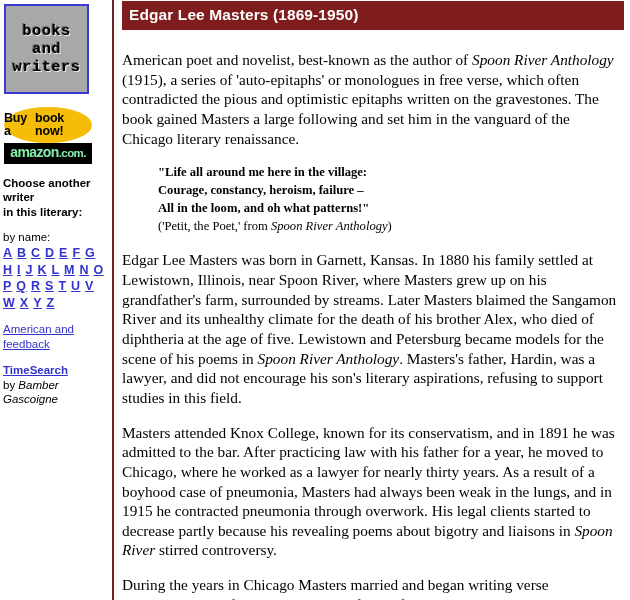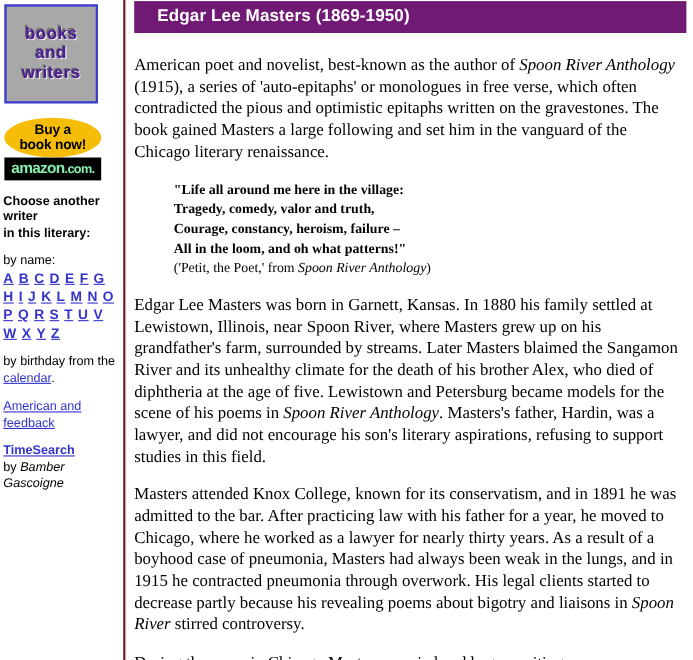--- a/index.html
+++ b/index.html
@@ -38,25 +38,25 @@
     box-sizing: border-box;
     border: 2px solid #3a3ad0;
     background: #a8a8a8;
     display: flex;
     flex-direction: column;
     align-items: center;
     justify-content: center;
     margin: 1px 0 0 1px;
   }
   .logo-line {
-    font-family: Liberation Sans, sans-serif;
+    font-family: Liberation Mono, monospace;
     font-size: 15.5px;
     font-weight: bold;
     letter-spacing: 0.4px;
-    color: #4c1d95;
+    color: #000000;
     text-shadow:
       -1px -1px 0 #6d6d6d,
        1px  1px 0 #e9e9e9;
     line-height: 1.18;
   }
 
   .amazon-banner {
     width: 88px;
     margin-top: 13px;
     margin-left: 1px;
@@ -72,21 +72,21 @@
     left: 0; top: 0;
     width: 88px; height: 36px;
     background: #f5bd07;
     border-radius: 50% / 50%;
   }
   .amazon-oval-text {
     position: absolute;
     left: 0; top: 0;
     width: 88px; height: 36px;
     display: flex;
-    flex-direction: column;
+    flex-direction: row;
     align-items: center;
     justify-content: center;
     font-family: "Liberation Sans", sans-serif;
     font-weight: bold;
     font-size: 12.5px;
     color: #000;
     line-height: 1.08;
     letter-spacing: -0.2px;
   }
   .amazon-bar {
@@ -156,26 +156,26 @@
   }
 
   
   .main {
     flex: 1;
     padding: 0 6px 0 8px;
     box-sizing: border-box;
     overflow: hidden;
   }
   .page-title-bar {
-    background: #701a75;
+    background: #7f1d1d;
     color: #ffffff;
     font-family: "Liberation Sans", "DejaVu Sans", sans-serif;
     font-weight: bold;
     font-size: 15.5px;
-    padding: 5px 0 6px 21px;
+    padding: 5px 0 6px 7px;
     margin: 1px 0 0 0;
     letter-spacing: 0.1px;
   }
   .body-text {
     font-family: "Liberation Serif", "DejaVu Serif", serif;
     font-size: 15.3px;
     line-height: 1.285;
     color: #000;
     text-align: left;
     margin: 0;
@@ -225,24 +225,20 @@
 
     <div class="choose-title">
       <div>Choose another writer</div>
       <div>in this literary:</div>
     </div>
 
     <div class="by-name">by name:</div>
 
     <div class="alpha" id="alpha-list"><a href="#">A</a> <a href="#">B</a> <a href="#">C</a> <a href="#">D</a> <a href="#">E</a> <a href="#">F</a> <a href="#">G</a> <a href="#">H</a> <a href="#">I</a> <a href="#">J</a> <a href="#">K</a> <a href="#">L</a> <a href="#">M</a> <a href="#">N</a> <a href="#">O</a> <a href="#">P</a> <a href="#">Q</a> <a href="#">R</a> <a href="#">S</a> <a href="#">T</a> <a href="#">U</a> <a href="#">V</a> <a href="#">W</a> <a href="#">X</a> <a href="#">Y</a> <a href="#">Z</a></div>
 
-    <div class="sb-para">
-      <span>by birthday from the</span>
-      <a href="#" class="sb-link">calendar</a><span>.</span>
-    </div>
 
     <div class="sb-para">
       <a href="#" class="sb-link">American and feedback</a>
     </div>
 
     <div class="sb-para">
       <a href="#" class="sb-link-strong">TimeSearch</a>
       <div><span>by </span><span class="sb-italic">Bamber Gascoigne</span></div>
     </div>
 
@@ -251,21 +247,20 @@
   <div class="divider"></div>
 
   <div class="main">
 
     <div class="page-title-bar">Edgar Lee Masters (1869-1950)</div>
 
     <p class="body-text"><span>American poet and novelist, best-known as the author of </span><i>Spoon River Anthology</i><span> (1915), a series of 'auto-epitaphs' or monologues in free verse, which often contradicted the pious and optimistic epitaphs written on the gravestones. The book gained Masters a large following and set him in the vanguard of the Chicago literary renaissance.</span></p>
 
     <div class="quote-block">
       <div class="ql">"Life all around me here in the village:</div>
-      <div class="ql">Tragedy, comedy, valor and truth,</div>
       <div class="ql">Courage, constancy, heroism, failure –</div>
       <div class="ql">All in the loom, and oh what patterns!"</div>
       <div class="qsrc"><span>('Petit, the Poet,' from </span><i>Spoon River Anthology</i><span>)</span></div>
     </div>
 
     <p class="body-text"><span>Edgar Lee Masters was born in Garnett, Kansas. In 1880 his family settled at Lewistown, Illinois, near Spoon River, where Masters grew up on his grandfather's farm, surrounded by streams. Later Masters blaimed the Sangamon River and its unhealthy climate for the death of his brother Alex, who died of diphtheria at the age of five. Lewistown and Petersburg became models for the scene of his poems in </span><i>Spoon River Anthology</i><span>. Masters's father, Hardin, was a lawyer, and did not encourage his son's literary aspirations, refusing to support studies in this field.</span></p>
 
     <p class="body-text"><span>Masters attended Knox College, known for its conservatism, and in 1891 he was admitted to the bar. After practicing law with his father for a year, he moved to Chicago, where he worked as a lawyer for nearly thirty years. As a result of a boyhood case of pneumonia, Masters had always been weak in the lungs, and in 1915 he contracted pneumonia through overwork. His legal clients started to decrease partly because his revealing poems about bigotry and liaisons in </span><i>Spoon River</i><span> stirred controversy.</span></p>
 
     <p class="body-text"><span>During the years in Chicago Masters married and began writing verse pseudonymously for newspapers. His first wife, Helen M. Jenkins, was the daughter of a Chicago lawyer. After resigning from Clarence Darrow's law firm Masters established his own law firm, remaining an attorney until 1920. Masters claimed that Darrow never paid him his share of the famous Haywood Case, a murder trial in 1907. Noteworthy, in his autobiography, </span></p>

